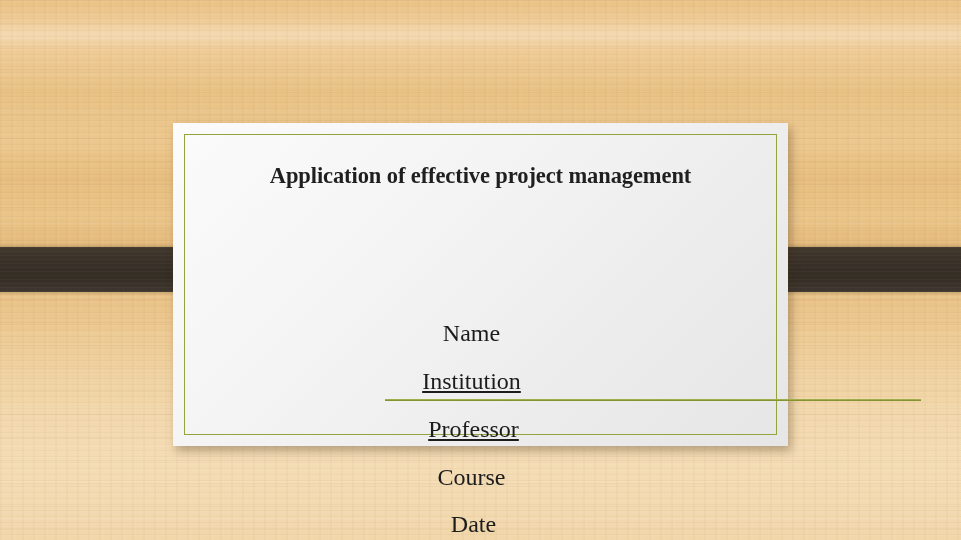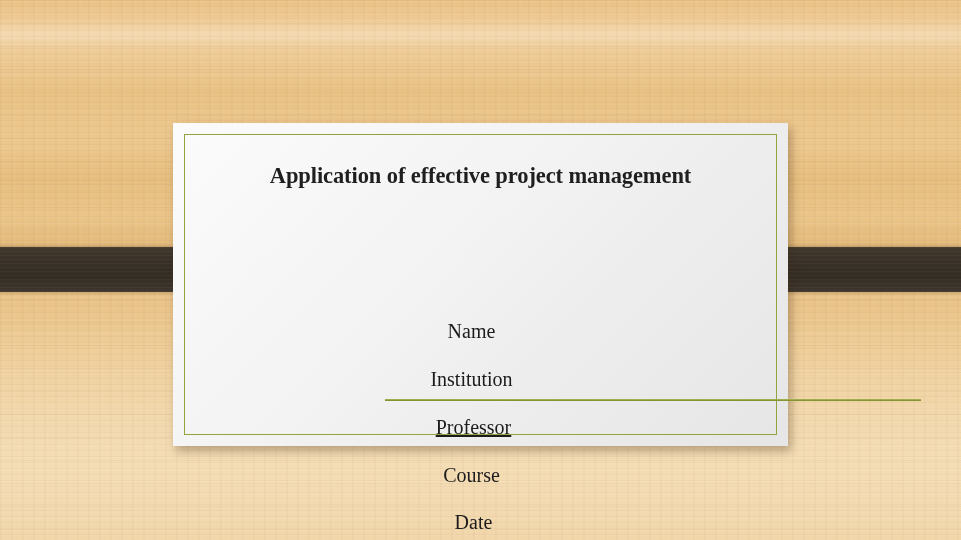--- a/index.html
+++ b/index.html
@@ -139,26 +139,26 @@
     right: 0;
     font-size: 22.5px;
     font-weight: bold;
     color: #1f1f1f;
     letter-spacing: -0.1px;
   }
   .sub-line {
     position: absolute;
     left: 14px;
     right: 0;
-    font-size: 20px;
+    font-size: 24px;
     color: #1c1c1c;
     font-weight: normal;
   }
   #line-name       { top: 197px; padding-right: 32px; }
-  #line-institution{ top: 245px; padding-right: 32px; }
+  #line-institution{ top: 245px; padding-right: 32px; text-decoration: underline; }
   #line-professor  { top: 293px; padding-right: 28px; text-decoration: underline; }
   #line-course     { top: 341px; padding-right: 32px; font-family: Liberation Serif, serif; }
   #line-date       { top: 388px; padding-right: 28px; }
 
   #divider-line {
     position: absolute;
     left: 212px;
     top: 276px;
     width: 536px;
     height: 2px;

